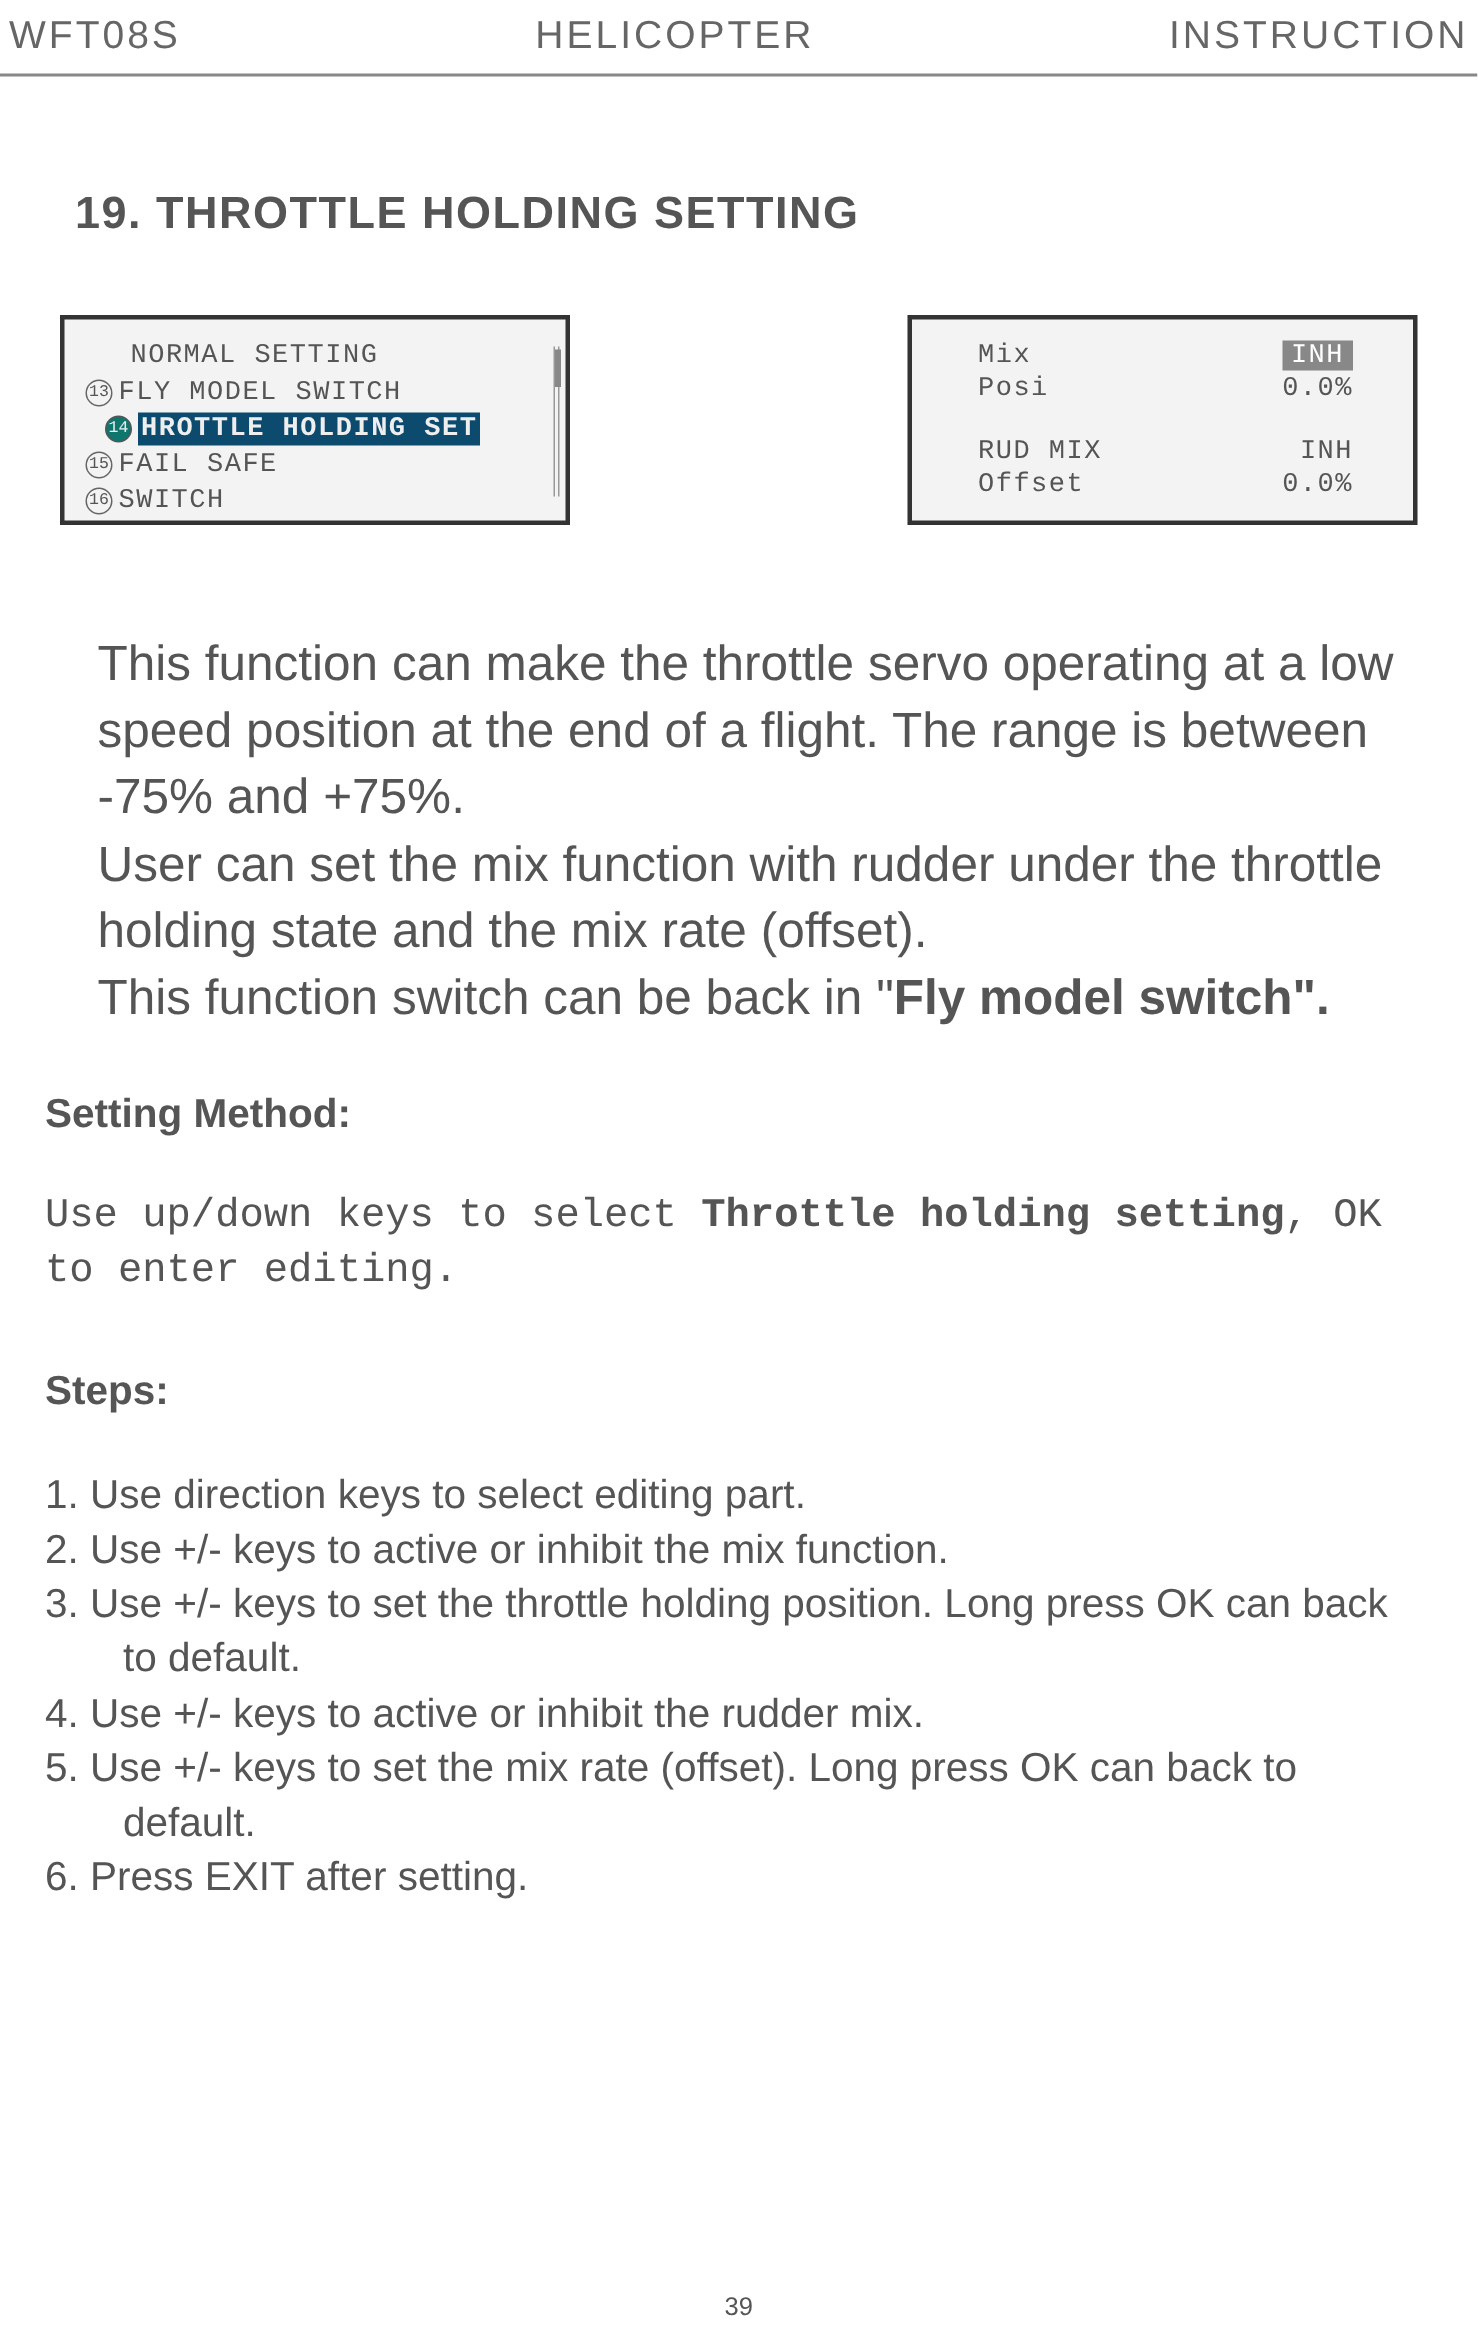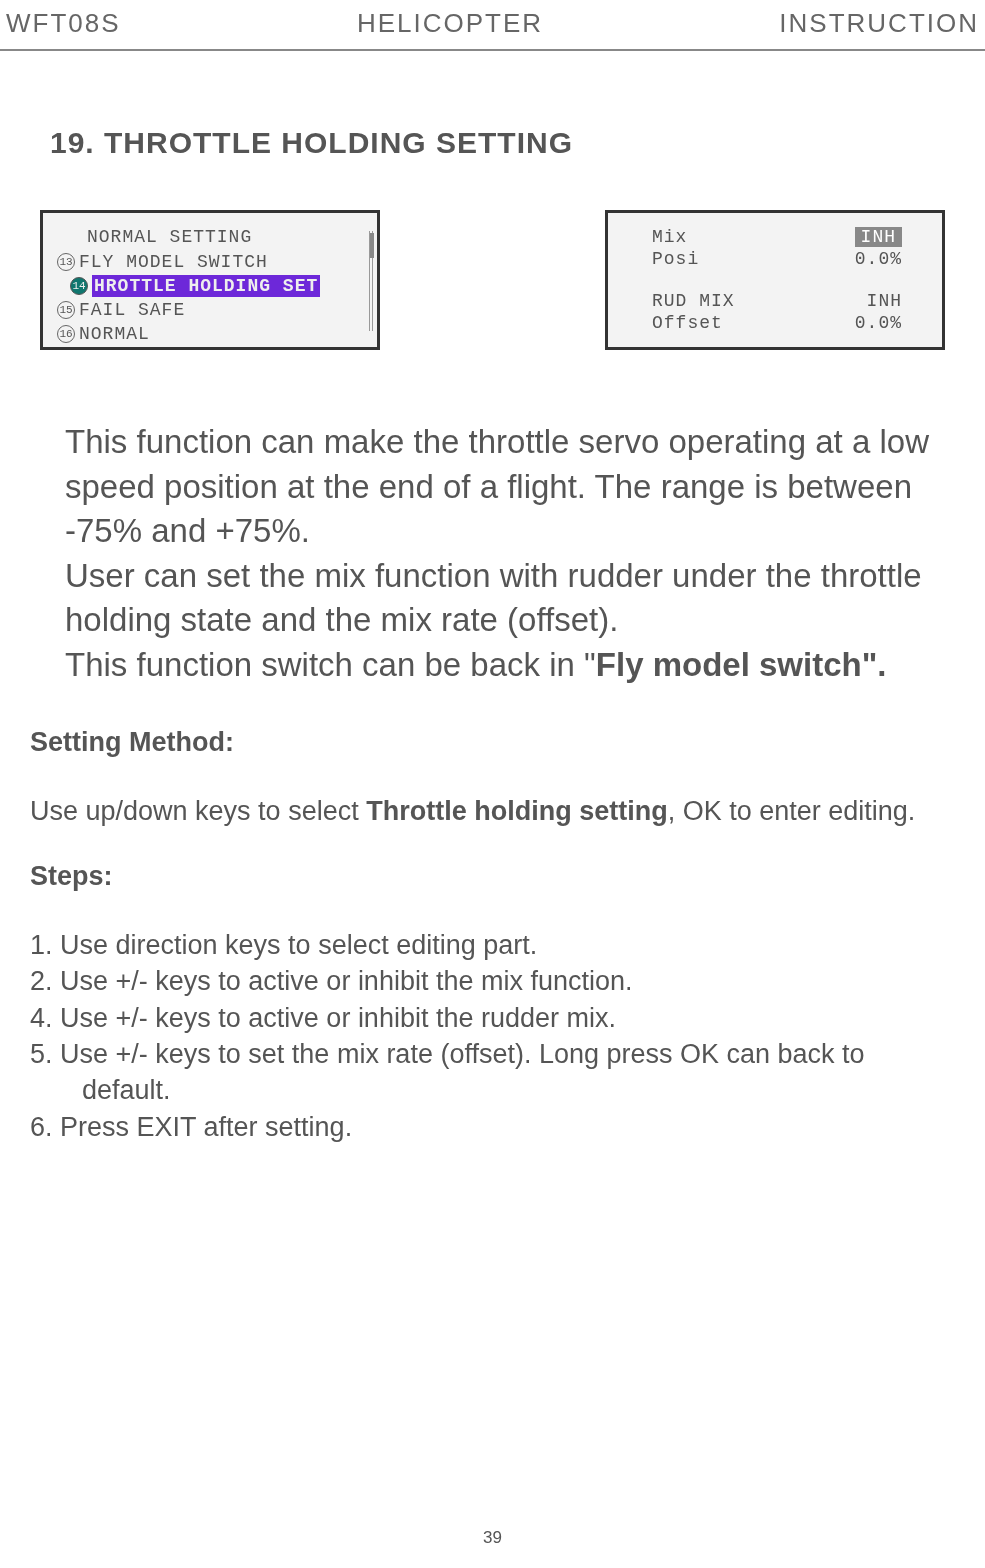--- a/index.html
+++ b/index.html
@@ -72,21 +72,21 @@
       border-radius: 50%;
       font-size: 11px;
       text-align: center;
       line-height: 17px;
       margin-right: 4px;
     }
     .menu-text {
       letter-spacing: 1px;
     }
     .highlighted {
-      background: #6d28d9;
+      background: #0c4a6e;
       color: #eee;
       padding: 0 2px;
       font-weight: bold;
     }
     .circle-filled {
       background: #0f766e;
       color: #eee;
       border-color: #555;
       margin-left: 13px;
     }
@@ -138,21 +138,22 @@
       font-size: 27px;
       font-weight: bold;
       color: #555;
       margin-bottom: 35px;
       margin-left: 0;
     }
     .instruction {
       font-size: 27px;
       color: #555;
       line-height: 1.35;
-      margin-bottom: 31px;
+      margin-bottom: 46px;
+      font-family: Liberation Mono, monospace;
     }
     .steps-list {
       font-size: 27px;
       color: #555;
       line-height: 1.35;
     }
     .step-item {
       margin-bottom: 0;
       padding-left: 52px;
       text-indent: -52px;
@@ -188,21 +189,21 @@
       <div class="menu-line">
         <span class="circle-num circle-filled">14</span>
         <span class="menu-text highlighted">HROTTLE HOLDING SET</span>
       </div>
       <div class="menu-line">
         <span class="circle-num">15</span>
         <span class="menu-text">FAIL SAFE</span>
       </div>
       <div class="menu-line">
         <span class="circle-num">16</span>
-        <span class="menu-text">NORMAL</span>
+        <span class="menu-text">SWITCH</span>
       </div>
       <div class="scrollbar">
         <div class="scrollbar-thumb"></div>
       </div>
     </div>
 
     <div class="screen">
       <div class="screen2-line">
         <span class="screen2-label">Mix</span>
         <span class="screen2-value inh-box">INH</span>
@@ -233,19 +234,20 @@
 
   <div class="instruction">
     <span>Use up/down keys to select </span><span class="bold">Throttle holding setting</span><span>, OK to enter editing.</span>
   </div>
 
   <div class="heading">Steps:</div>
 
   <div class="steps-list">
     <div class="step-item">1. Use direction keys to select editing part.</div>
     <div class="step-item">2. Use +/- keys to active or inhibit the mix function.</div>
+    <div class="step-item">3. Use +/- keys to set the throttle holding position. Long press OK can back to default.</div>
     <div class="step-item">4. Use +/- keys to active or inhibit the rudder mix.</div>
     <div class="step-item">5. Use +/- keys to set the mix rate (offset). Long press OK can back to default.</div>
     <div class="step-item">6. Press EXIT after setting.</div>
   </div>
 </div>
 
 <div class="page-num">39</div>
 
 </body></html>

